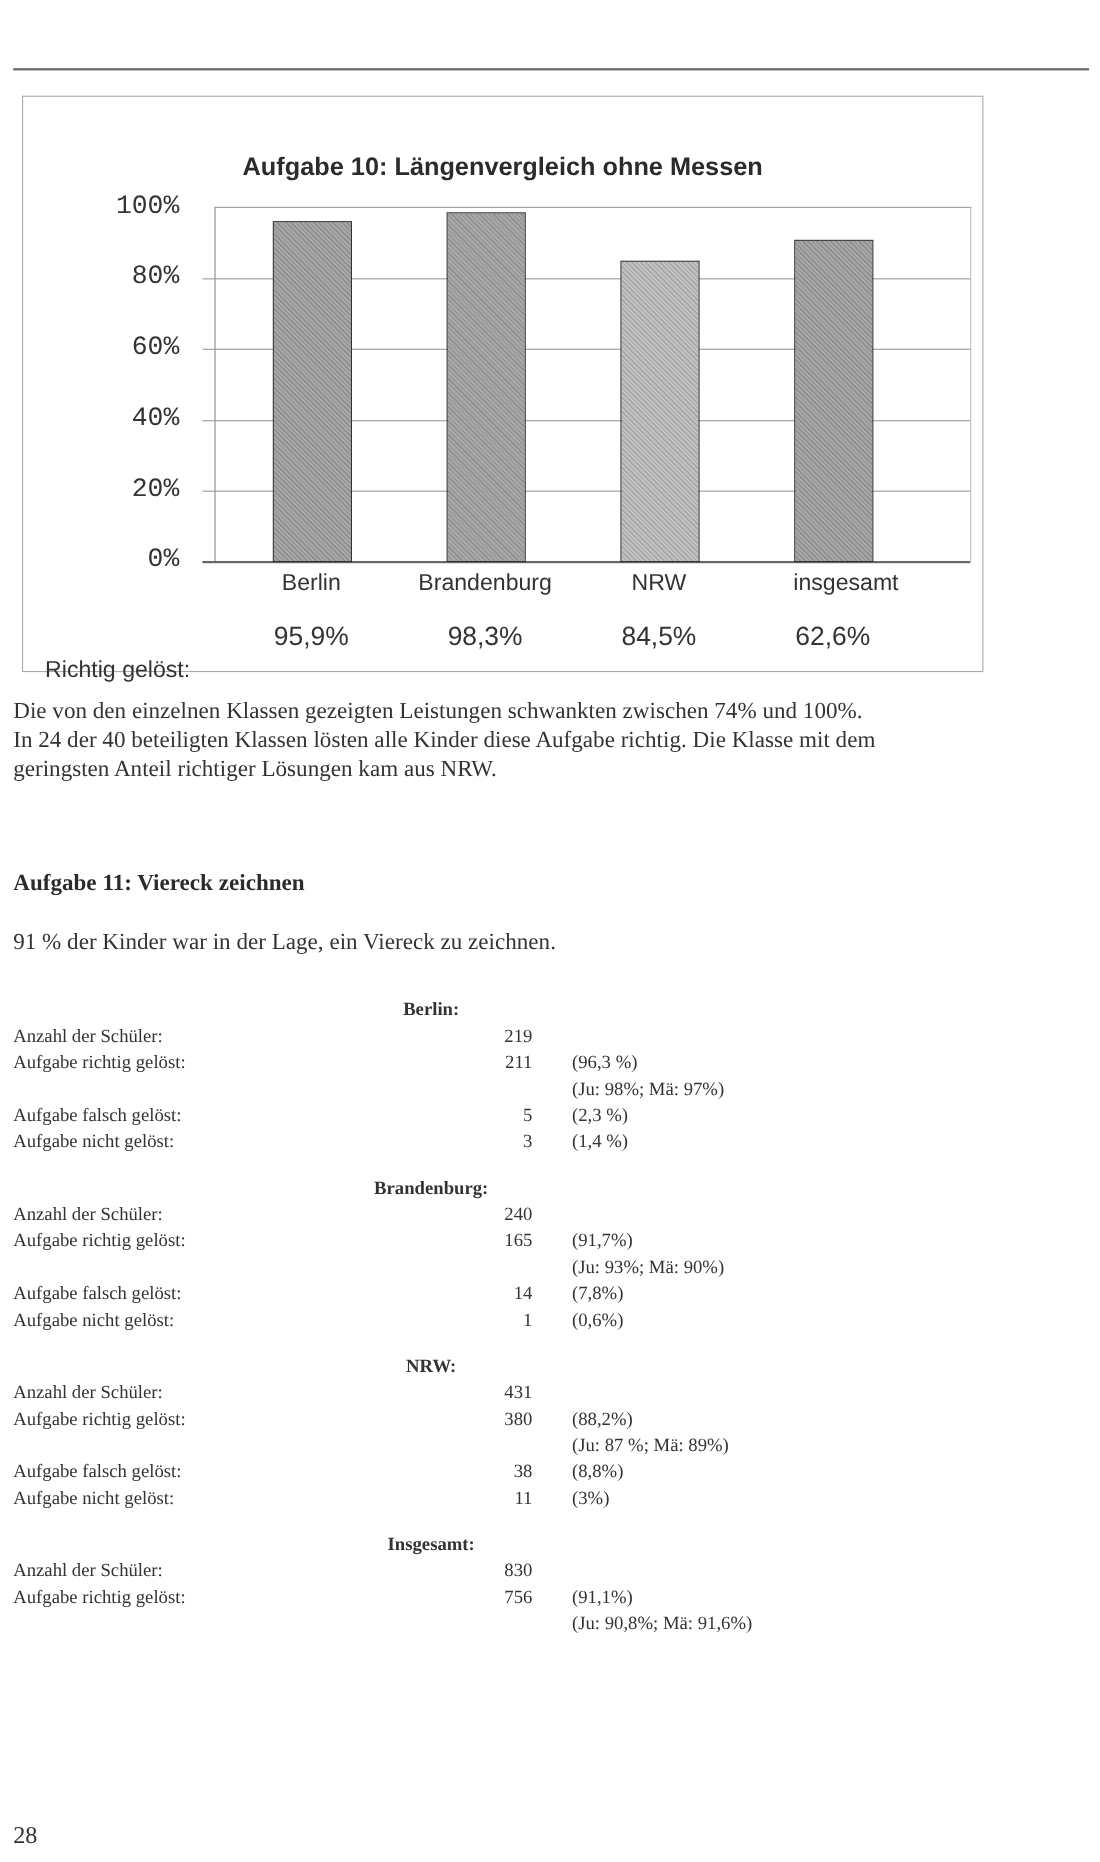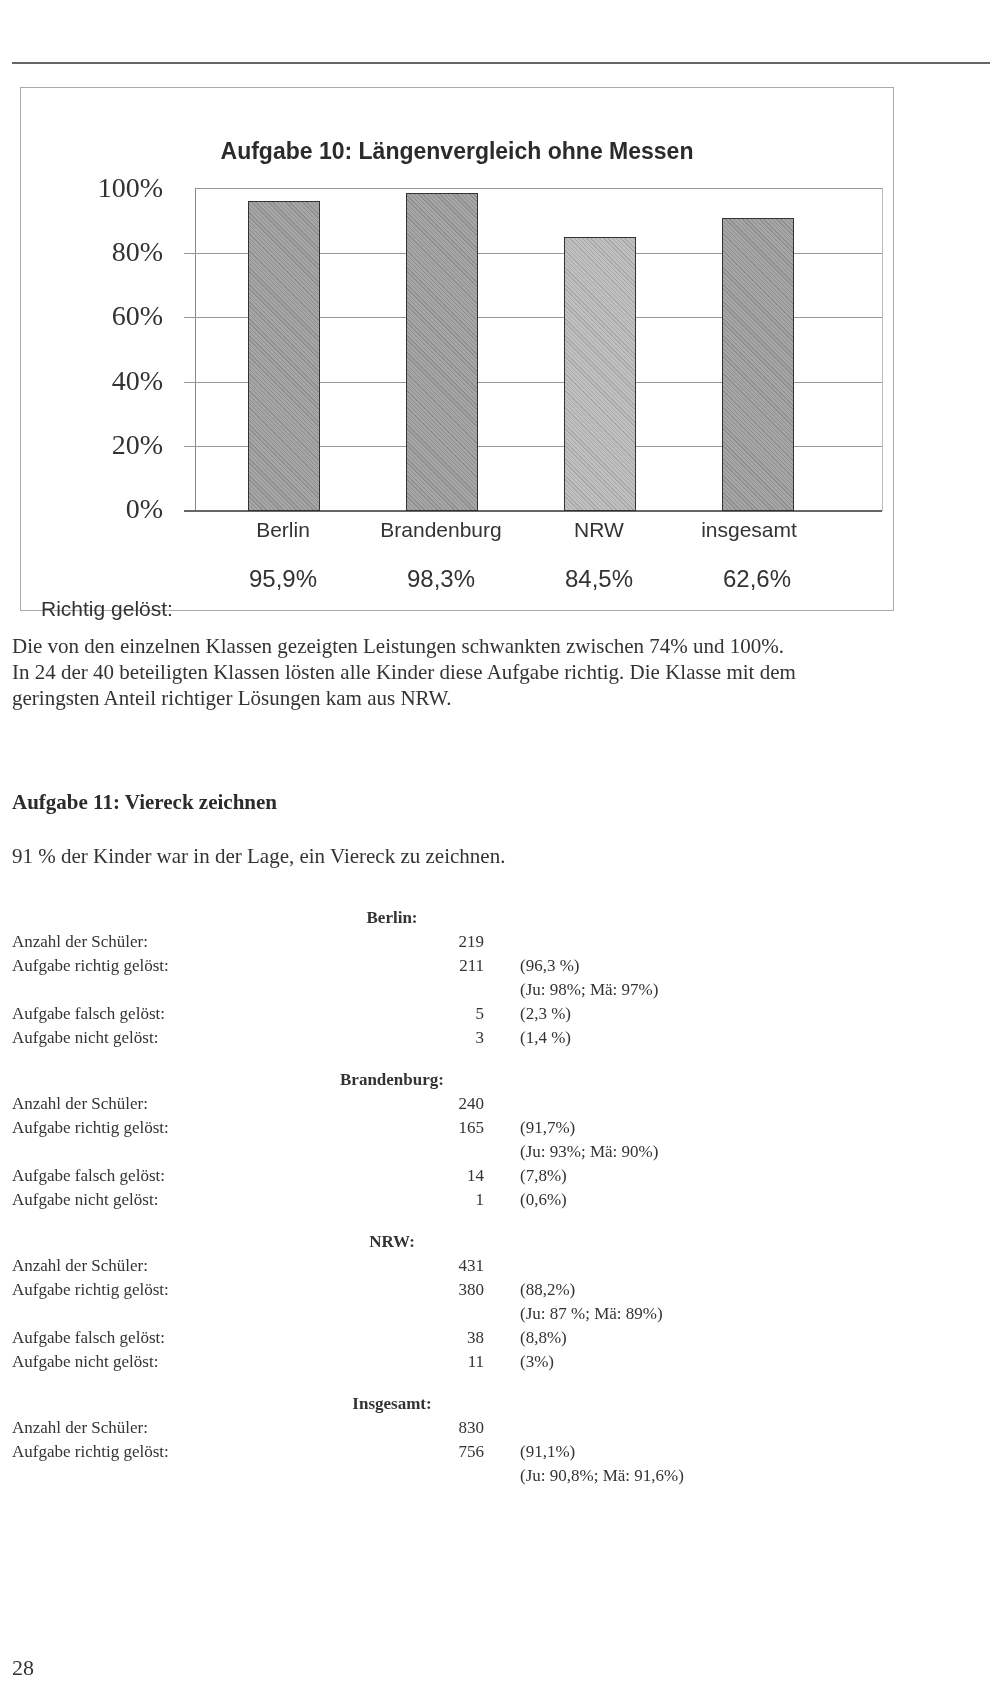--- a/index.html
+++ b/index.html
@@ -2,21 +2,21 @@
 <html><head>
 <meta charset="utf-8">
 <style>
   html, body { margin:0; padding:0; background:#fff; }
   body { width:1000px; height:1693px; position:relative; overflow:hidden; color:#2a2a2a; font-family:"Liberation Serif", serif; }
   .top-rule { position:absolute; left:12px; top:62px; width:978px; height:2px; background:#666; }
   .chart-box { position:absolute; left:20px; top:87px; width:872px; height:522px; border:1px solid #aaa; }
   .chart-title { position:absolute; left:0; width:100%; top:20px; text-align:center; font-family:"Liberation Sans", sans-serif; font-weight:bold; font-size:23px; color:#2b2b2b;margin-top:30px; }
   .plot { position:absolute; left:174px; top:100px; width:686px; height:322px; border-left:1px solid #888; border-top:1px solid #999; border-right:1px solid #bbb; }
   .gridline { position:absolute; left:-12px; right:0; height:1px; background:#999; }
-  .ytick { position:absolute; right:710px; font-family:Liberation Serif, serif; font-size:28px; color:#333; transform:translateY(-50%); white-space:nowrap; }
+  .ytick { position:absolute; right:710px; font-family:Liberation Mono, monospace; font-size:24px; color:#333; transform:translateY(-50%); white-space:nowrap; }
   .bar { position:absolute; bottom:0; width:70px; border:1px solid #333; background:repeating-linear-gradient(45deg,#8e8e8e 0,#8e8e8e 1px,#a6a6a6 1px,#a6a6a6 3px); }
   .bar.light { background:repeating-linear-gradient(45deg,#a8a8a8 0,#a8a8a8 1px,#c0c0c0 1px,#c0c0c0 3px); }
   .xlabel { position:absolute; top:430px; font-family:"Liberation Sans", sans-serif; font-size:21px; color:#333; transform:translateX(-50%); white-space:nowrap; }
   .rowlabel { position:absolute; left:20px; top:477px; font-family:"Liberation Sans", sans-serif; font-size:21px; color:#333;margin-top:32px; }
   .rowval { position:absolute; top:477px; font-family:"Liberation Sans", sans-serif; font-size:24px; color:#333; transform:translateX(-50%); }
   .para { position:absolute; left:12px; width:985px; font-size:21px; line-height:26px; color:#333; }
   .h2 { position:absolute; left:12px; font-size:21px; font-weight:bold; color:#2b2b2b; }
   .stats { position:absolute; left:12px; top:906px; width:760px; font-size:17px; color:#333; }
   .stat-group { margin-bottom:18px; }
   .stat-head { font-weight:bold; height:24px; line-height:24px;text-align:center; }
@@ -49,21 +49,21 @@
   <div class="ytick" style="top:100px;right:730px">100%</div>
   <div class="ytick" style="top:164px;right:730px">80%</div>
   <div class="ytick" style="top:228px;right:730px">60%</div>
   <div class="ytick" style="top:293px;right:730px">40%</div>
   <div class="ytick" style="top:357px;right:730px">20%</div>
   <div class="ytick" style="top:421px;right:730px">0%</div>
 
   <div class="xlabel" style="left:262px">Berlin</div>
   <div class="xlabel" style="left:420px">Brandenburg</div>
   <div class="xlabel" style="left:578px">NRW</div>
-  <div class="xlabel" style="left:728px">insgesamt</div>
+  <div class="xlabel" style="left:748px">insgesamt</div>
 
   <div class="rowlabel">Richtig gelöst:</div>
   <div class="rowval" style="left:262px">95,9%</div>
   <div class="rowval" style="left:420px">98,3%</div>
   <div class="rowval" style="left:578px">84,5%</div>
   <div class="rowval" style="left:736px">62,6%</div>
 </div>
 
 <div class="para" style="top:633px">
   <div>Die von den einzelnen Klassen gezeigten Leistungen schwankten zwischen 74% und 100%.</div>

